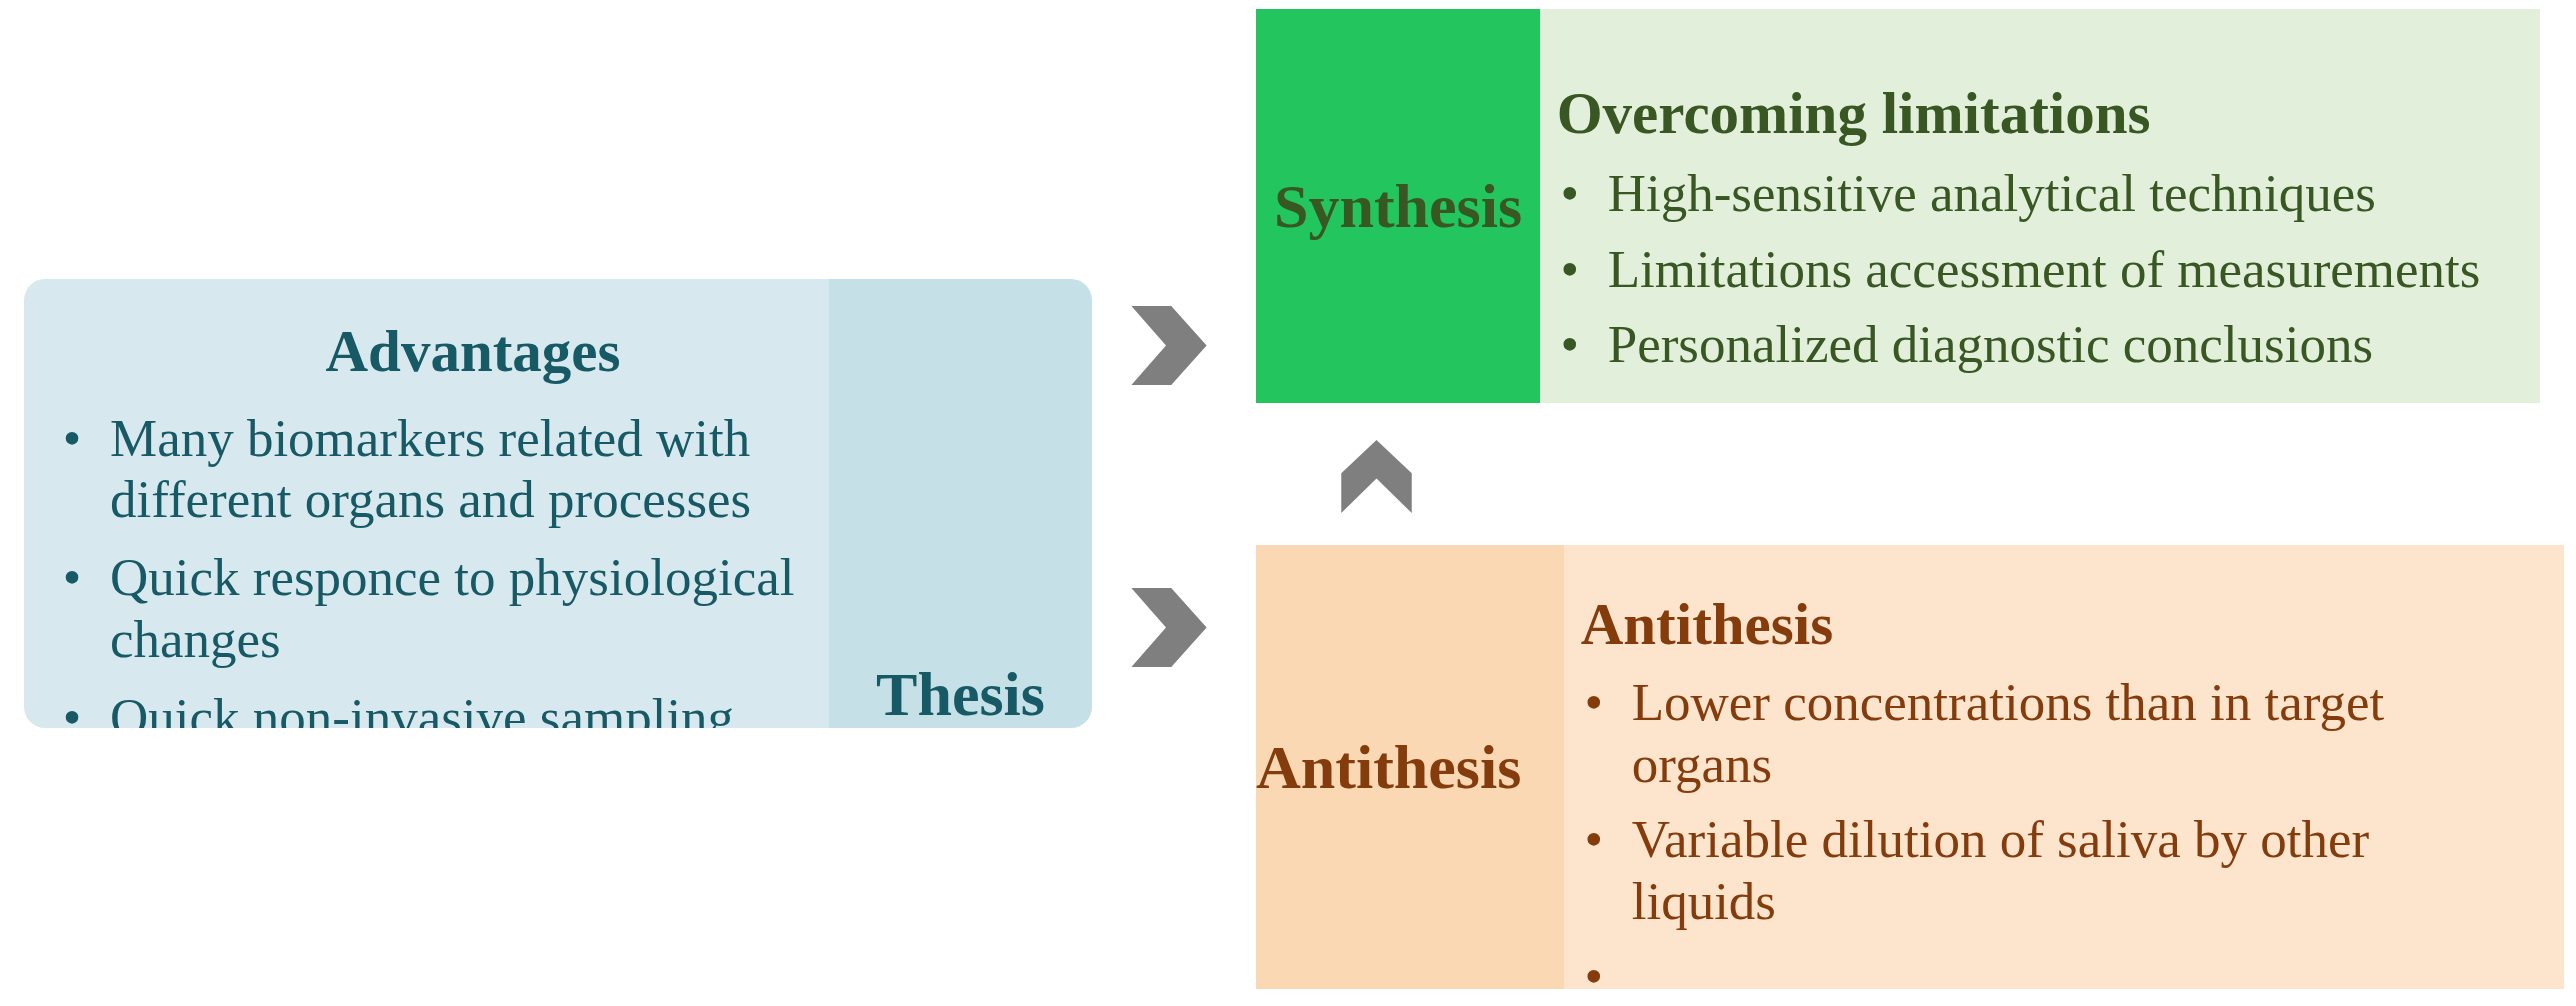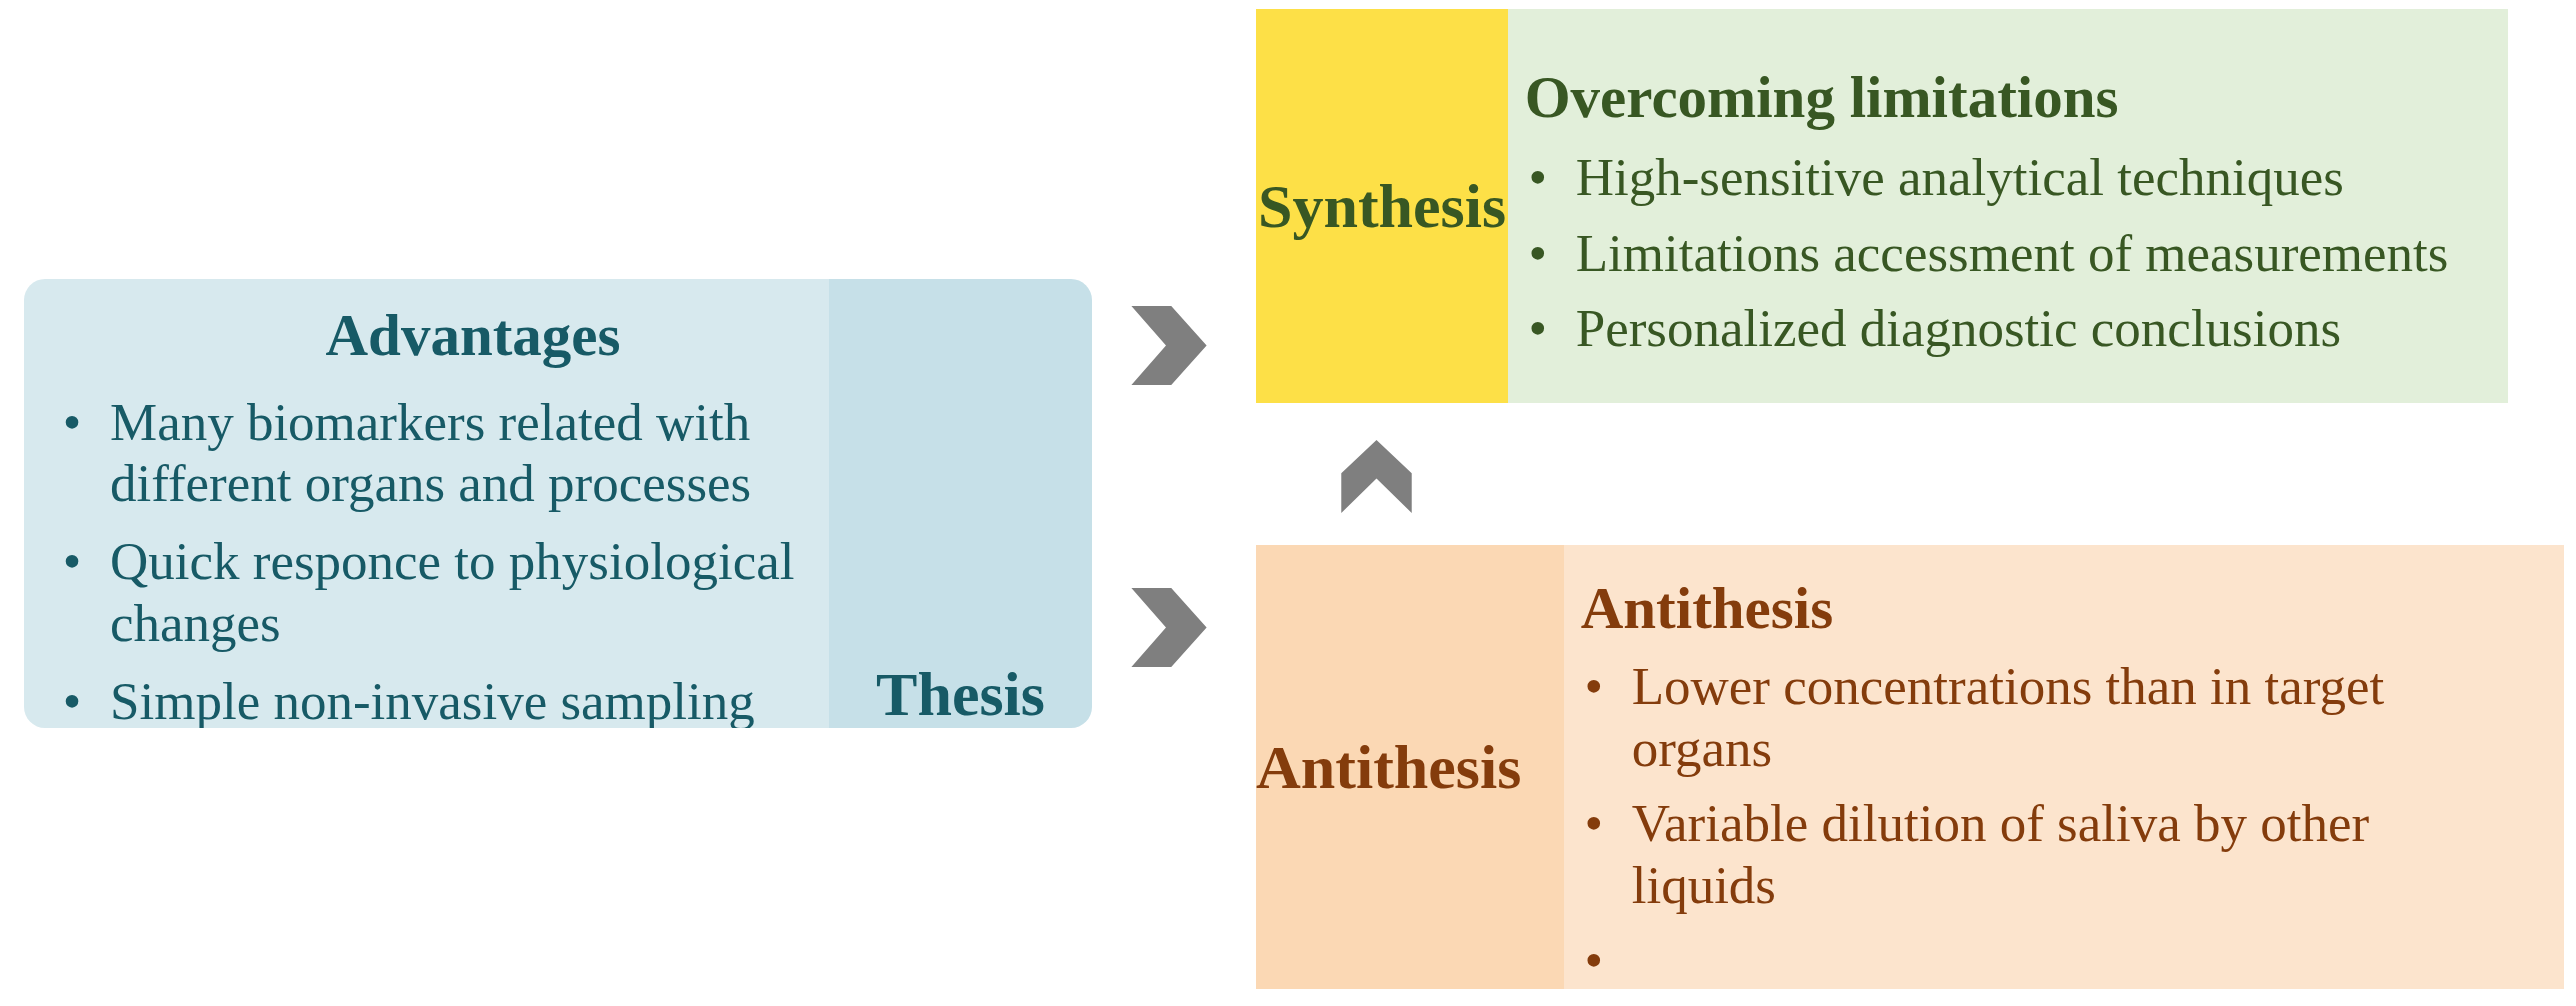--- a/index.html
+++ b/index.html
@@ -27,22 +27,22 @@
     width: 263px; height: 100%;
     background: #c6e0e8;
     display: flex; align-items: flex-end; justify-content: center;
     color: #175a66;
   }
   #thesis-panel .panel-title { text-align: center; padding-left: 77px; }
 
   
   #synthesis-panel { left: 1256px; top: 9px; width: 1308px; height: 394px; }
   #synthesis-panel .strip {
-    width: 252px; height: 100%;
-    background: #fde047;
+    width: 284px; height: 100%;
+    background: #22c55e;
     display: flex; align-items: center; justify-content: center;
     color: #385723;
   }
   #synthesis-panel .content {
     width: 1000px; height: 100%;
     background: #e2efda;
     box-sizing: border-box;
     padding: 55px 26px 0 16.7px;
     color: #385723;
   }
@@ -57,21 +57,21 @@
   }
   #antithesis-panel .content {
     width: 1000px; height: 100%;
     background: #fce4cd;
     box-sizing: border-box;
     padding: 29.5px 26px 0 16.7px;
     color: #843c0c;
   }
 
   
-  .panel-title   { font-size: 59px; font-weight: bold; line-height: 1.15; }
+  .panel-title   { font-size: 59px; font-weight: bold; line-height: 1.15; margin-top: 16px; }
   .side-label    { font-size: 62px; font-weight: bold; line-height: 1.1; }
   ul.bullets     { list-style: none; margin: 22px 0 0 0; padding: 0; }
   #synthesis-panel ul.bullets  { margin-top: 15.4px; }
   #antithesis-panel ul.bullets { margin-top: 14px; }
   ul.bullets li  {
     position: relative;
     padding-left: 51px;
     font-size: 53px;
     line-height: 1.16;
   }
@@ -101,21 +101,21 @@
           <span class="bullet-text">Many biomarkers related with
 different organs and processes</span>
         </li>
         <li>
           <span class="dot">•</span>
           <span class="bullet-text">Quick responce to physiological
 changes</span>
         </li>
         <li>
           <span class="dot">•</span>
-          <span class="bullet-text">Simple non-invasive sampling</span>
+          <span class="bullet-text">Quick non-invasive sampling</span>
         </li>
       </ul>
     </div>
     <div class="strip">
       <span class="side-label">Thesis</span>
     </div>
   </div>
 
   <div class="panel" id="synthesis-panel">
     <div class="strip">

